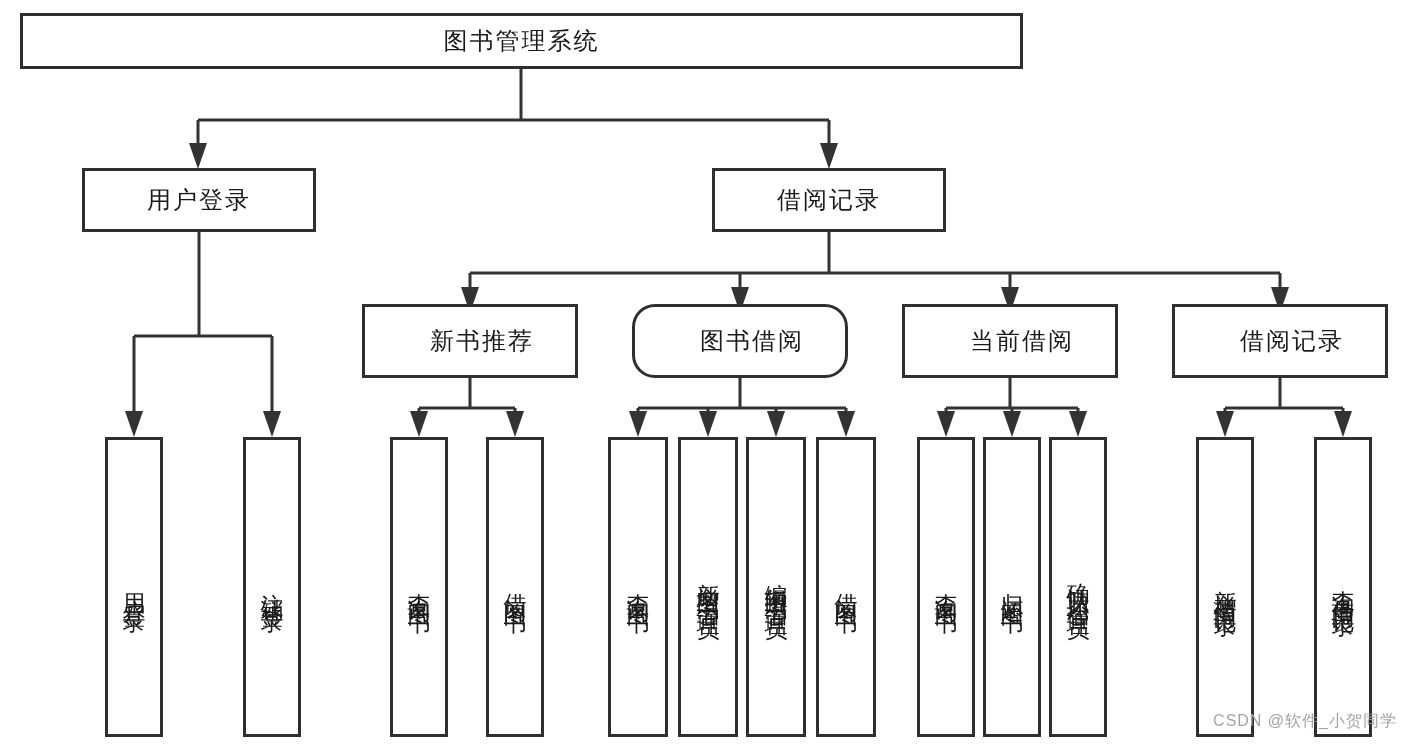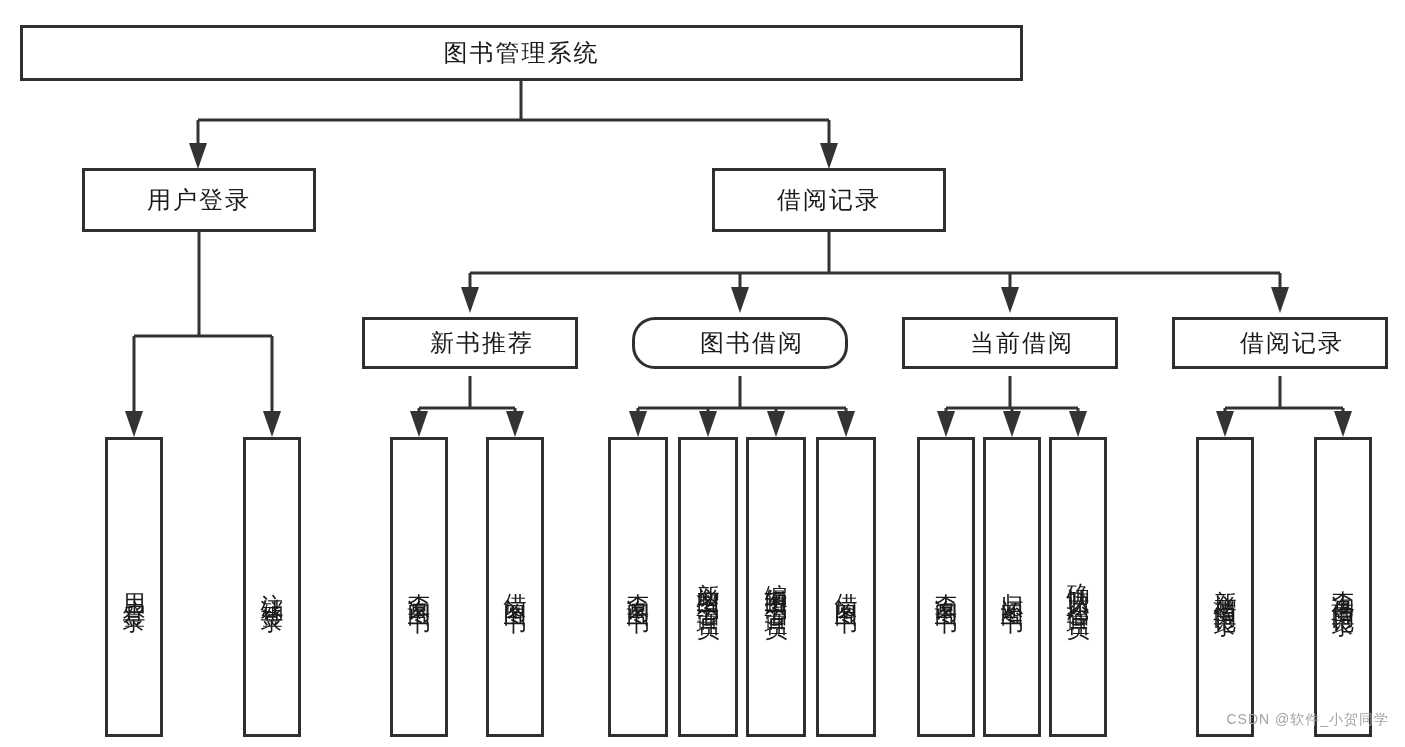--- a/index.html
+++ b/index.html
@@ -14,37 +14,37 @@
   }
   #connectors{position:absolute;left:0;top:0;z-index:1;}
   #connectors path{stroke:var(--line);stroke-width:3;fill:none;}
   #connectors polygon{fill:var(--line);stroke:none;}
   .node{
     position:absolute;box-sizing:border-box;z-index:2;
     background:var(--fill);border:3px solid var(--border);
     display:flex;align-items:center;justify-content:center;
     font-size:24px;letter-spacing:2px;color:var(--text);
   }
-  .node.root{left:20px;top:25px;width:1003px;height:56px;}
+  .node.root{left:20px;top:13px;width:1003px;height:56px;}
   .node.lvl2{top:168px;width:234px;height:64px;}
-  .node.lvl3{top:317px;width:216px;height:52px;padding-left:24px;}
+  .node.lvl3{top:304px;width:216px;height:74px;padding-left:24px;}
   .leaf{
     position:absolute;box-sizing:border-box;z-index:2;top:437px;height:300px;width:58px;
     background:var(--fill);border:3px solid var(--border);
     display:flex;align-items:center;justify-content:center;
   }
   .leaf.w60{width:60px;}
   .leaf span{
     writing-mode:vertical-rl;text-orientation:mixed;white-space:nowrap;
     font-size:23px;letter-spacing:6px;color:var(--text);line-height:1;
   }
   .leaf.tight span{letter-spacing:5px;}
   .watermark{
-    position:absolute;right:16px;top:711px;z-index:3;
-    font-size:14px;letter-spacing:1px;color:var(--watermark);
+    position:absolute;right:8px;top:711px;z-index:3;
+    font-size:16px;letter-spacing:1px;color:var(--watermark);
   }
 </style>
 </head>
 <body>
 
 <div class="stage">
 
   <svg id="connectors" width="1405" height="747" viewBox="0 0 1405 747">
 
     <g>

